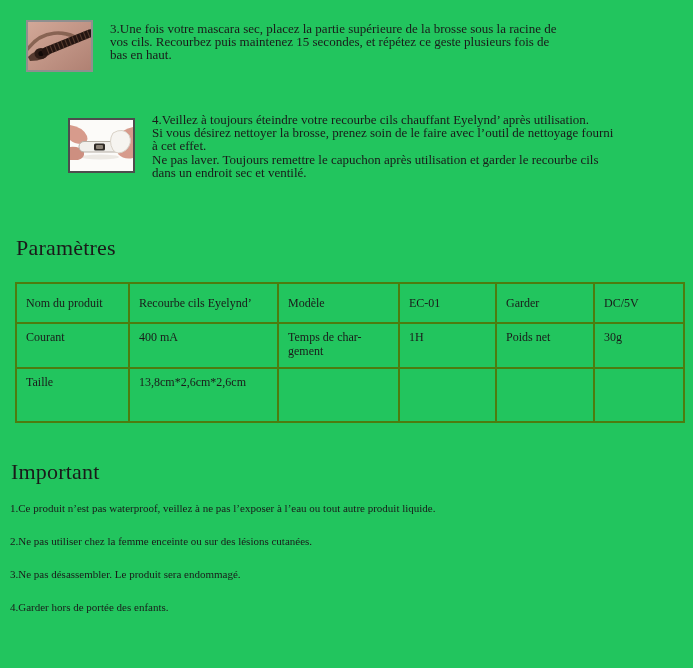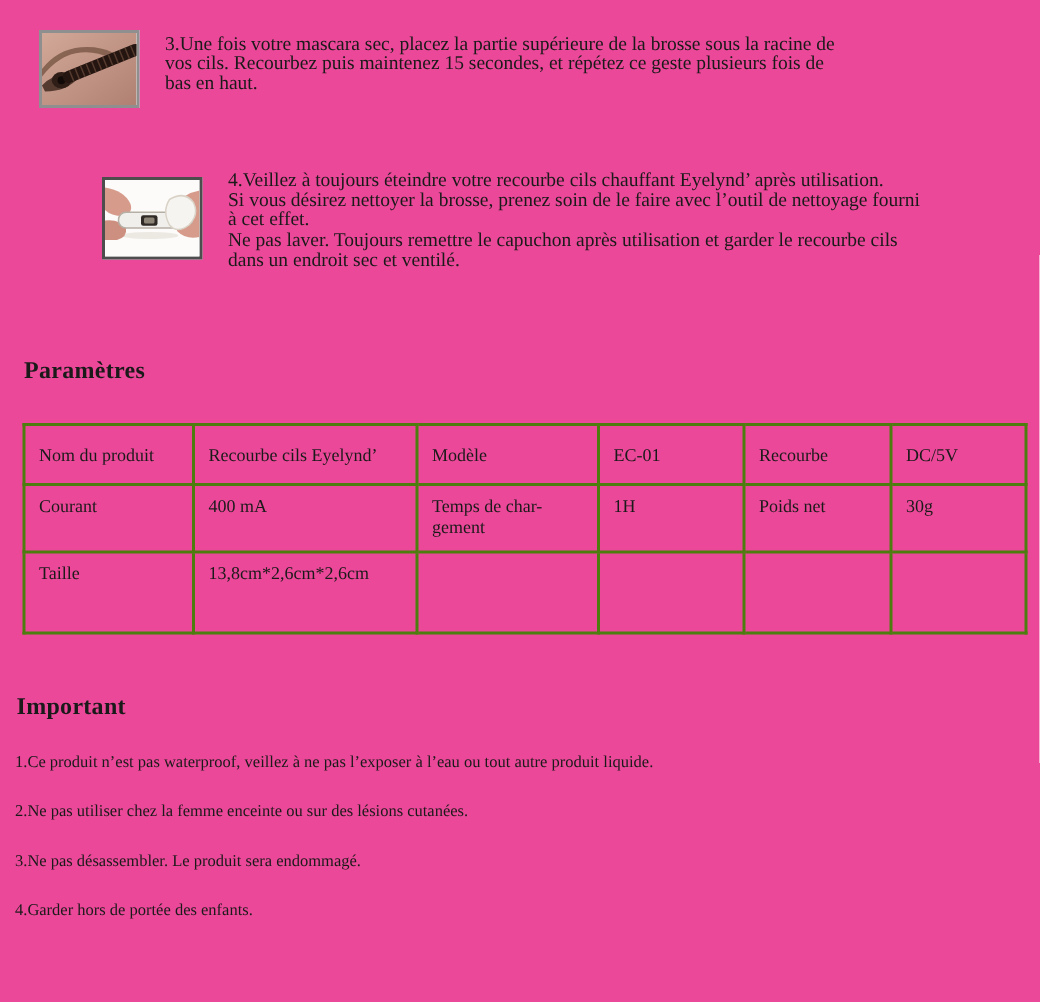--- a/index.html
+++ b/index.html
@@ -1,33 +1,33 @@
 <!DOCTYPE html>
 <html><head>
 <meta charset="utf-8">
 <style>
   html,body { margin:0; padding:0; background:#ffffff; }
   .page {
-    position:relative; width:693px; height:668px; background:#ec4899;
+    position:relative; width:693px; height:668px; background:#22c55e;
     font-family:"Liberation Serif","DejaVu Serif",serif; color:#1a1a1a; overflow:hidden;
   }
   .step { display:flex; align-items:flex-start; }
   .step-3 { margin:20px 0 0 26px; }
   .step-4 { margin:46px 0 0 26px;padding-left:42px; }
   .photo { box-sizing:border-box; flex:0 0 auto; margin:0; padding:0; background:#fff; }
   .photo-1 { width:67px; height:52px; border:2px solid #8f8f8f; }
   .photo-2 { width:67px; height:55px; border:2px solid #4d4d4d; }
   .photo svg { display:block; width:100%; height:100%; }
   .step-text {
     margin:2px 0 0 17px; width:575px;
     font-size:13px; line-height:13.2px; white-space:pre-line;
   }
   .step-4 .step-text { margin-top:-5px; }
 
-  .section-heading { font-size:16px; font-weight:700; line-height:23px; margin:0; letter-spacing:0.2px; }
+  .section-heading { font-size:22px; font-weight:400; line-height:23px; margin:0; letter-spacing:0.2px; }
   .heading-params { margin:57px 0 0 16px; }
   .heading-important { margin:37px 0 0 11px; }
 
   .params-table { border-collapse:collapse; table-layout:fixed; margin:23px 0 0 15px; }
   .params-table td {
     border:2px solid #4d7c0f; font-size:12px; line-height:14px;
     vertical-align:top; padding:6px 5px 2px 9px; white-space:pre-line; overflow:hidden;
   }
   .params-table tr.r1 { height:40px; }
   .params-table tr.r1 td { vertical-align:middle; padding-top:2px; padding-bottom:2px; }
@@ -113,21 +113,21 @@
       <col style="width:97px">
         <col style="width:98px">
         <col style="width:90px">
     </colgroup>
     <tbody>
       <tr class="r1">
         <td>Nom du produit</td>
         <td>Recourbe cils Eyelynd’</td>
         <td>Modèle</td>
         <td>EC-01</td>
-        <td>Recourbe</td>
+        <td>Garder</td>
         <td>DC/5V</td>
       </tr>
       <tr class="r3">
         <td>Courant</td>
         <td>400 mA</td>
         <td>Temps de char-
 gement</td>
         <td>1H</td>
         <td>Poids net</td>
         <td>30g</td>

